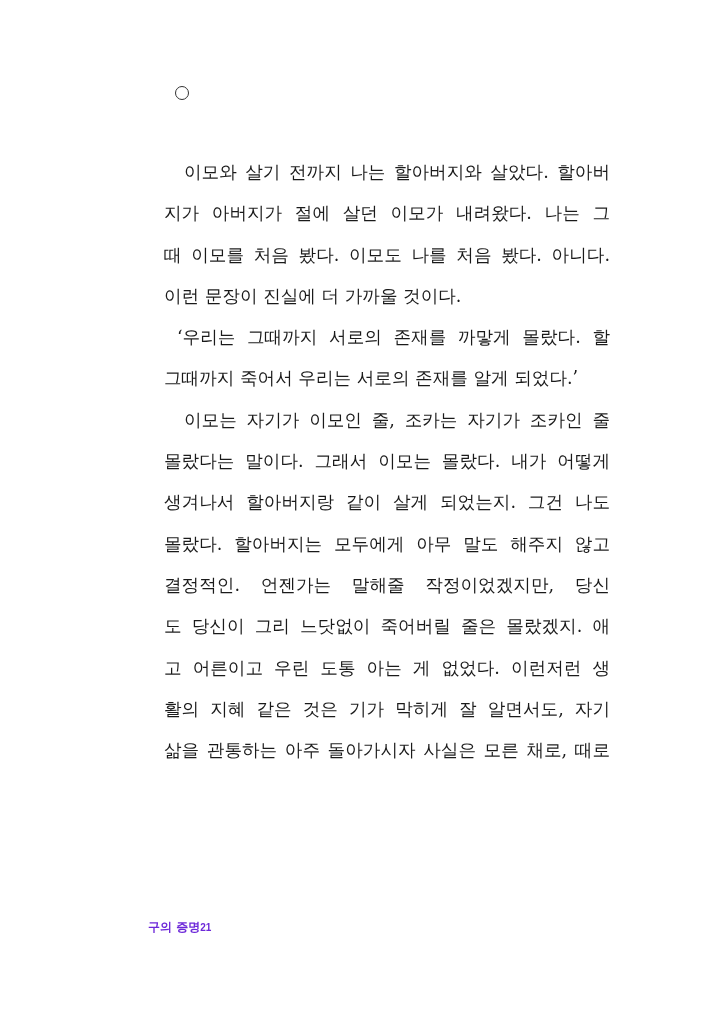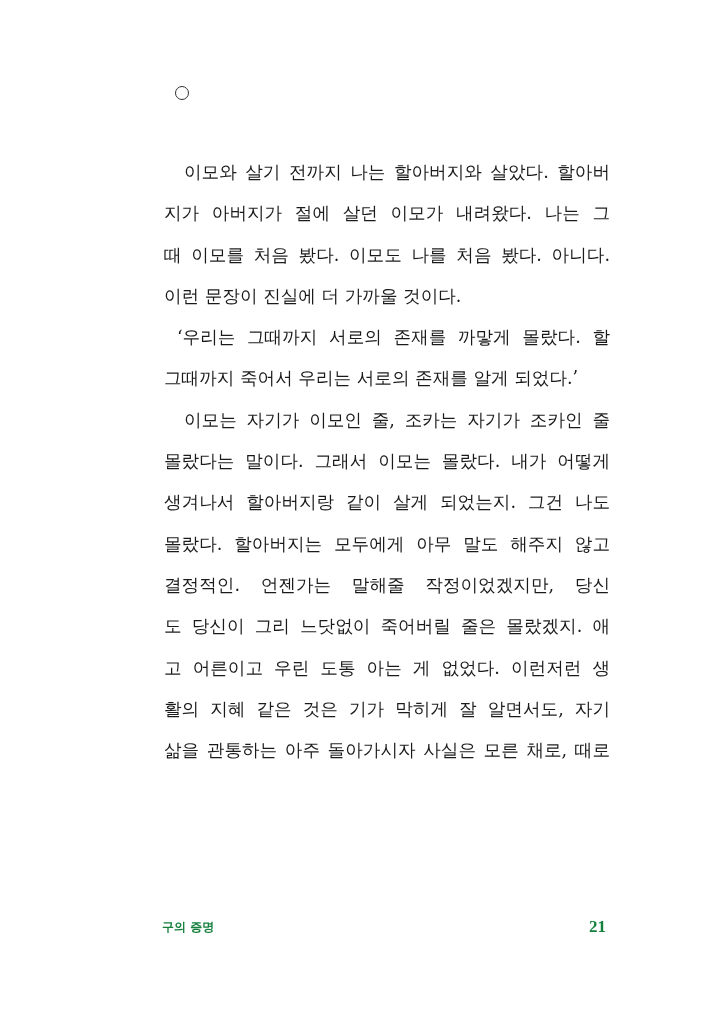--- a/index.html
+++ b/index.html
@@ -46,34 +46,33 @@
     }
     .line.indent {
       padding-left: 20px;
     }
     .line.quote-indent {
       padding-left: 13px;
     }
     .footer {
       position: absolute;
       top: 917px;
-      left: 162px;
+      left: 148px;
       width: 444px;
       height: 20px;
       display: flex;
-      justify-content: space-between;
       align-items: center;
       font-family: "DejaVu Sans", "Liberation Sans", sans-serif;
       font-weight: bold;
       font-size: 12px;
-      color: #15803d;
+      color: #6d28d9;
     }
     .footer .page-number {
-      font-family: Liberation Serif, serif;
-      font-size: 17px;
+      font-family: Liberation Sans, sans-serif;
+      font-size: 10px;
       font-weight: bold;
     }
   </style>
 </head>
 <body>
 
 <div class="section-mark"></div>
 
 <div class="body-text" id="body-text">
     <div class="line indent">이모와 살기 전까지 나는 할아버지와 살았다. 할아버</div>

